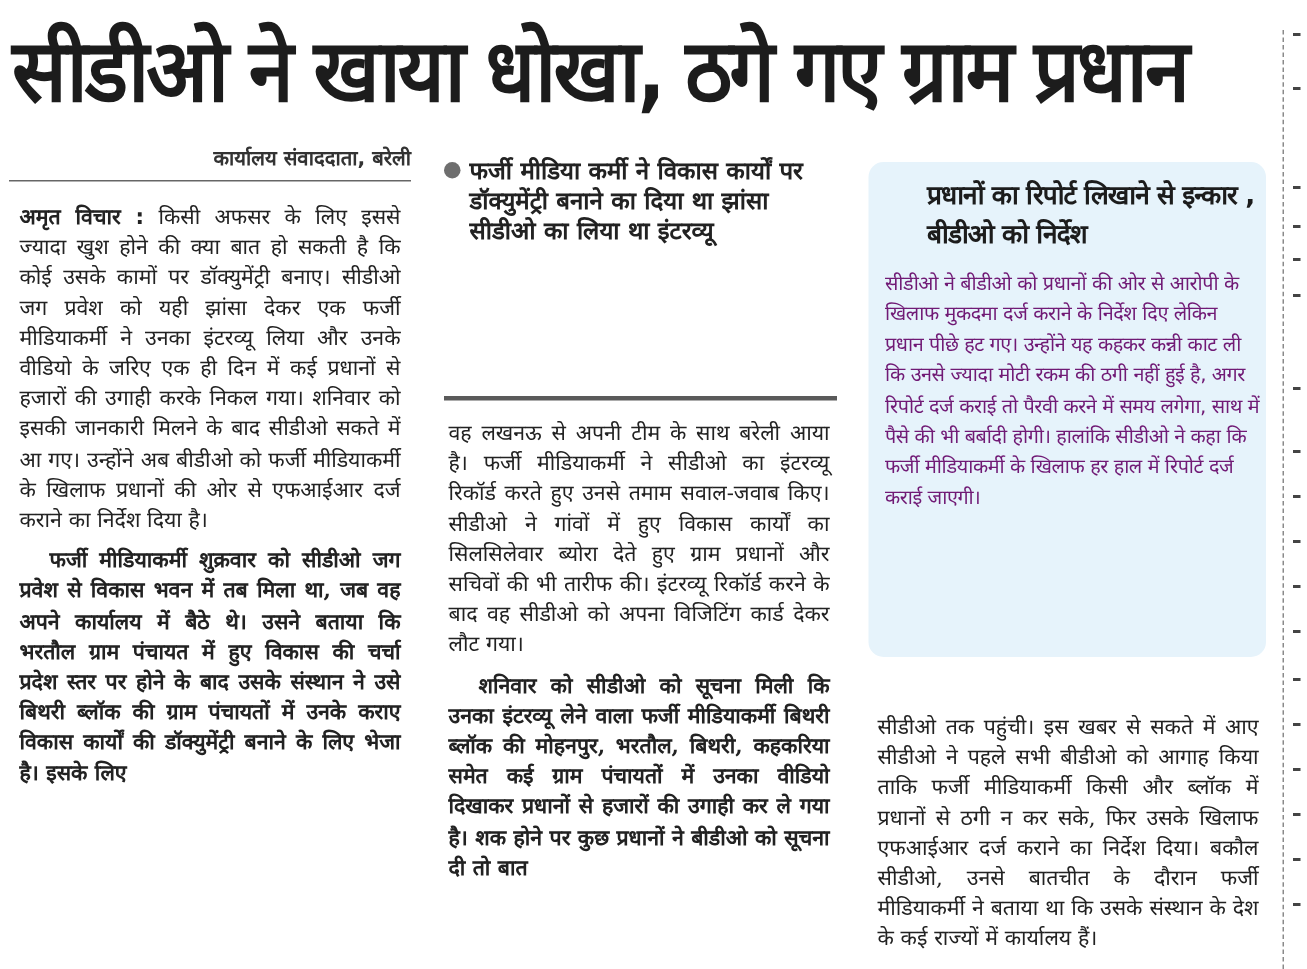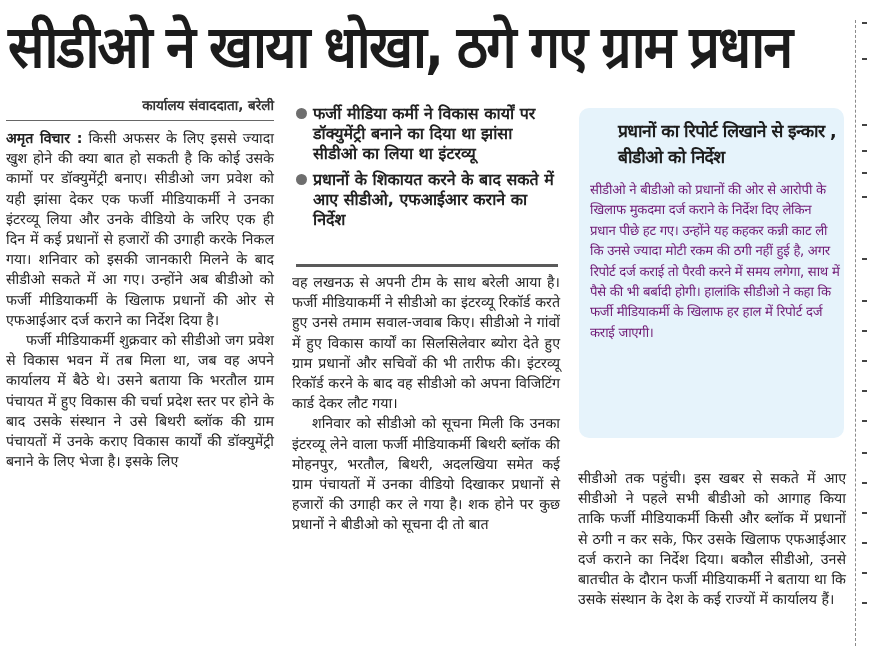--- a/index.html
+++ b/index.html
@@ -22,22 +22,22 @@
   .edge-marks span { position:absolute; left:0; width:5px; height:2px; background:#444; }
   .byline {
     position:absolute; left:6px; top:96px; width:268px;
     font-size:13.5px; font-weight:bold; color:#333;
     padding-bottom:6px; border-bottom:1.5px solid #666;text-align:right;
   }
   .col {
     position:absolute; font-family:"DejaVu Serif", serif; font-size:14.2px;
     line-height:20.2px; color:#222; text-align:justify; text-align-last:auto;
   }
-  .col p { margin:0; }
-  .col .indent { text-indent:20px; }
+  .col p { margin:7px; }
+  .col .indent { text-indent:20px;font-weight:bold; }
   .col1 { left:6px; top:128px; width:268px; }
   .lead { font-family:"DejaVu Sans", sans-serif; font-weight:bold; }
   .highlights {
     position:absolute; left:296px; top:104px; width:262px;
     font-family:"DejaVu Sans", sans-serif; font-weight:bold; font-size:16px;
     line-height:20px; color:#222;
   }
   .hl-item { display:flex; margin-bottom:6px; }
   .bullet { width:11px; height:11px; border-radius:50%; background:#6e6e6e; flex:0 0 11px; margin:4px 6px 0 0; }
   .hl-rule { position:absolute; left:296px; top:264px; width:262px; height:3px; background:#5a5a5a; }
@@ -90,30 +90,26 @@
 <div class="col col1">
   <p><span class="lead">अमृत विचार :</span><span> किसी अफसर के लिए इससे ज्यादा खुश होने की क्या बात हो सकती है कि कोई उसके कामों पर डॉक्युमेंट्री बनाए। सीडीओ जग प्रवेश को यही झांसा देकर एक फर्जी मीडियाकर्मी ने उनका इंटरव्यू लिया और उनके वीडियो के जरिए एक ही दिन में कई प्रधानों से हजारों की उगाही करके निकल गया। शनिवार को इसकी जानकारी मिलने के बाद सीडीओ सकते में आ गए। उन्होंने अब बीडीओ को फर्जी मीडियाकर्मी के खिलाफ प्रधानों की ओर से एफआईआर दर्ज कराने का निर्देश दिया है।</span></p>
   <p class="indent">फर्जी मीडियाकर्मी शुक्रवार को सीडीओ जग प्रवेश से विकास भवन में तब मिला था, जब वह अपने कार्यालय में बैठे थे। उसने बताया कि भरतौल ग्राम पंचायत में हुए विकास की चर्चा प्रदेश स्तर पर होने के बाद उसके संस्थान ने उसे बिथरी ब्लॉक की ग्राम पंचायतों में उनके कराए विकास कार्यों की डॉक्युमेंट्री बनाने के लिए भेजा है। इसके लिए</p>
 </div>
 
 <div class="highlights">
   <div class="hl-item">
     <span class="bullet"></span>
     <span>फर्जी मीडिया कर्मी ने विकास कार्यों पर डॉक्युमेंट्री बनाने का दिया था झांसा सीडीओ का लिया था इंटरव्यू</span>
   </div>
-  <div class="hl-item">
-    <span class="bullet"></span>
-    <span>प्रधानों के शिकायत करने के बाद सकते में आए सीडीओ, एफआईआर कराने का निर्देश</span>
-  </div>
 </div>
 <div class="hl-rule"></div>
 
 <div class="col col2">
   <p>वह लखनऊ से अपनी टीम के साथ बरेली आया है। फर्जी मीडियाकर्मी ने सीडीओ का इंटरव्यू रिकॉर्ड करते हुए उनसे तमाम सवाल-जवाब किए। सीडीओ ने गांवों में हुए विकास कार्यों का सिलसिलेवार ब्योरा देते हुए ग्राम प्रधानों और सचिवों की भी तारीफ की। इंटरव्यू रिकॉर्ड करने के बाद वह सीडीओ को अपना विजिटिंग कार्ड देकर लौट गया।</p>
-  <p class="indent">शनिवार को सीडीओ को सूचना मिली कि उनका इंटरव्यू लेने वाला फर्जी मीडियाकर्मी बिथरी ब्लॉक की मोहनपुर, भरतौल, बिथरी, अदलखिया समेत कई ग्राम पंचायतों में उनका वीडियो दिखाकर प्रधानों से हजारों की उगाही कर ले गया है। शक होने पर कुछ प्रधानों ने बीडीओ को सूचना दी तो बात</p>
+  <p class="indent">शनिवार को सीडीओ को सूचना मिली कि उनका इंटरव्यू लेने वाला फर्जी मीडियाकर्मी बिथरी ब्लॉक की मोहनपुर, भरतौल, बिथरी, कहकरिया समेत कई ग्राम पंचायतों में उनका वीडियो दिखाकर प्रधानों से हजारों की उगाही कर ले गया है। शक होने पर कुछ प्रधानों ने बीडीओ को सूचना दी तो बात</p>
 </div>
 
 <div class="sidebox"></div>
 <div class="sidebox-title">प्रधानों का रिपोर्ट लिखाने से इन्कार , बीडीओ को निर्देश</div>
 <div class="sidebox-body">सीडीओ ने बीडीओ को प्रधानों की ओर से आरोपी के खिलाफ मुकदमा दर्ज कराने के निर्देश दिए लेकिन प्रधान पीछे हट गए। उन्होंने यह कहकर कन्नी काट ली कि उनसे ज्यादा मोटी रकम की ठगी नहीं हुई है, अगर रिपोर्ट दर्ज कराई तो पैरवी करने में समय लगेगा, साथ में पैसे की भी बर्बादी होगी। हालांकि सीडीओ ने कहा कि फर्जी मीडियाकर्मी के खिलाफ हर हाल में रिपोर्ट दर्ज कराई जाएगी।</div>
 
 <div class="col col3">
   <p>सीडीओ तक पहुंची। इस खबर से सकते में आए सीडीओ ने पहले सभी बीडीओ को आगाह किया ताकि फर्जी मीडियाकर्मी किसी और ब्लॉक में प्रधानों से ठगी न कर सके, फिर उसके खिलाफ एफआईआर दर्ज कराने का निर्देश दिया। बकौल सीडीओ, उनसे बातचीत के दौरान फर्जी मीडियाकर्मी ने बताया था कि उसके संस्थान के देश के कई राज्यों में कार्यालय हैं।</p>
 </div>
 

